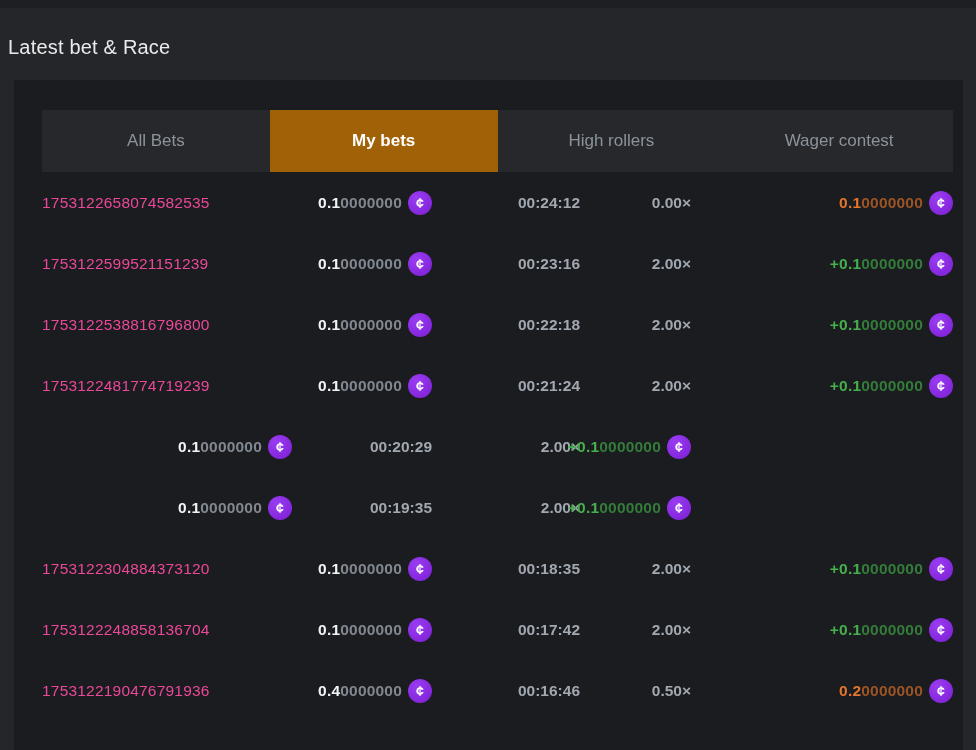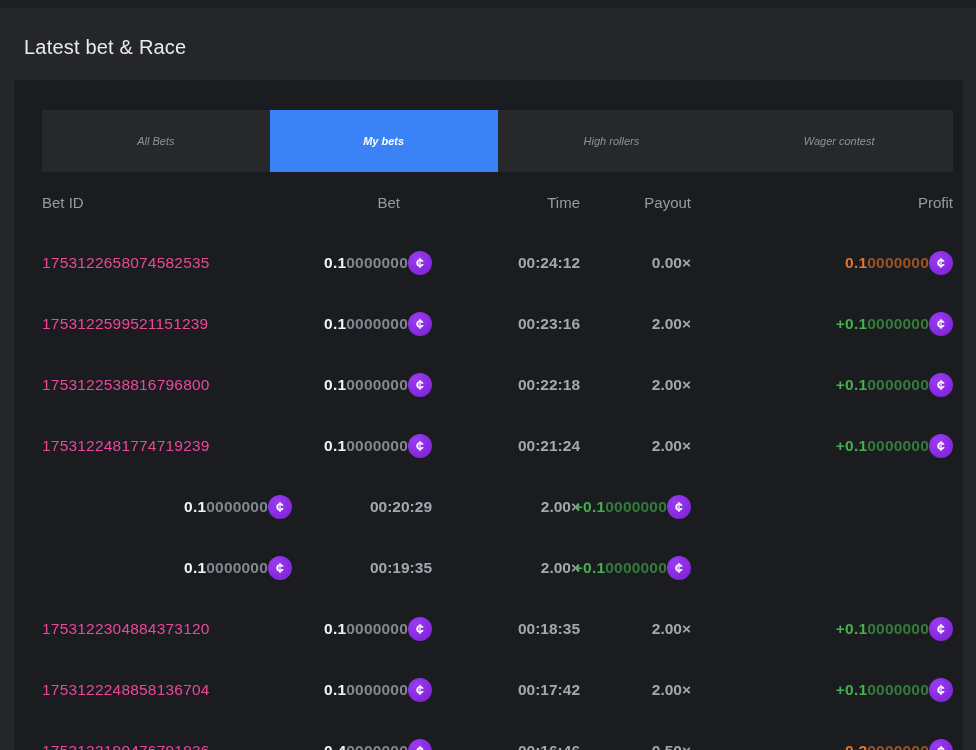--- a/index.html
+++ b/index.html
@@ -4,48 +4,48 @@
 <style>
   html,body{margin:0;padding:0;}
   body{
     width:976px;height:750px;overflow:hidden;position:relative;
     background:var(--page-bg,#242629);
     font-family:"Liberation Sans","DejaVu Sans",sans-serif;
     -webkit-font-smoothing:antialiased;
   }
   .top-band{position:absolute;left:0;top:0;width:976px;height:8px;background:#1d1f22;}
   .page-title{
-    position:absolute;left:24px;top:36px;
+    position:absolute;left:8px;top:36px;
     font-size:20px;font-weight:500;color:#e9eaec;letter-spacing:.2px;
   }
   .panel{
     position:absolute;left:14px;top:80px;width:949px;height:760px;
     background:var(--panel-bg,#1a1c20);
     padding:30px 10px 0 28px;box-sizing:border-box;
   }
   .tab-bar{
     display:flex;height:62px;background:#26282c;
   }
   .tab{
     flex:1 1 0;display:flex;align-items:center;justify-content:center;
-    font-size:11px;color:#8c939b;cursor:pointer;user-select:none;font-style:italic;
-  }
-  .tab.active{background:#3b82f6;color:#ffffff;font-weight:700;}
+    font-size:17px;color:#8c939b;cursor:pointer;user-select:none;
+  }
+  .tab.active{background:#a16207;color:#ffffff;font-weight:700;}
   .table-header,.table-row{
     display:grid;
     grid-template-columns:250px 140px 148px 111px 1fr;
     align-items:center;
   }
   .table-header{height:60px;font-size:15px;color:#969ca4;}
   .table-row{height:61px;font-size:15.5px;color:#a2a8b0;}
   .c-left{text-align:left;}
   .c-right{text-align:right;}
   .hdr-bet{padding-right:32px;}
   .bet-id{color:#ec4899;letter-spacing:.2px;}
-  .amount{display:flex;align-items:center;justify-content:flex-end;}
+  .amount{display:flex;align-items:center;justify-content:flex-end;gap:6px;}
   .amount .num{white-space:nowrap;letter-spacing:.2px;}
   .num .main{font-weight:700;color:#f2f3f5;}
   .num .rest{font-weight:600;color:#82888f;}
   .profit.loss .main{color:var(--loss-bright,#e4752c);}
   .profit.loss .rest{color:var(--loss-dim,#9c5424);}
   .profit.win .main{color:var(--win-bright,#46b04c);}
   .profit.win .rest{color:var(--win-dim,#347c39);}
   .coin{
     width:24px;height:24px;border-radius:50%;flex:0 0 24px;
     background:var(--coin-purple,#8727e0);
@@ -63,27 +63,20 @@
 
 <div class="panel">
 
   <div class="tab-bar">
     <div class="tab">All Bets</div>
     <div class="tab active">My bets</div>
     <div class="tab">High rollers</div>
     <div class="tab">Wager contest</div>
   </div>
 
-  <div class="table-header">
-    <div class="c-left">Bet ID</div>
-    <div class="c-right hdr-bet">Bet</div>
-    <div class="c-right">Time</div>
-    <div class="c-right">Payout</div>
-    <div class="c-right">Profit</div>
-  </div>
 
   <div>
   <div class="table-row">
     <div class="c-left bet-id">1753122658074582535</div>
     <div class="amount">
       <span class="num"><span class="main">0.1</span><span class="rest">0000000</span></span>
       <span class="coin">¢</span>
     </div>
     <div class="c-right time-cell">00:24:12</div>
     <div class="c-right payout-cell">0.00×</div>

